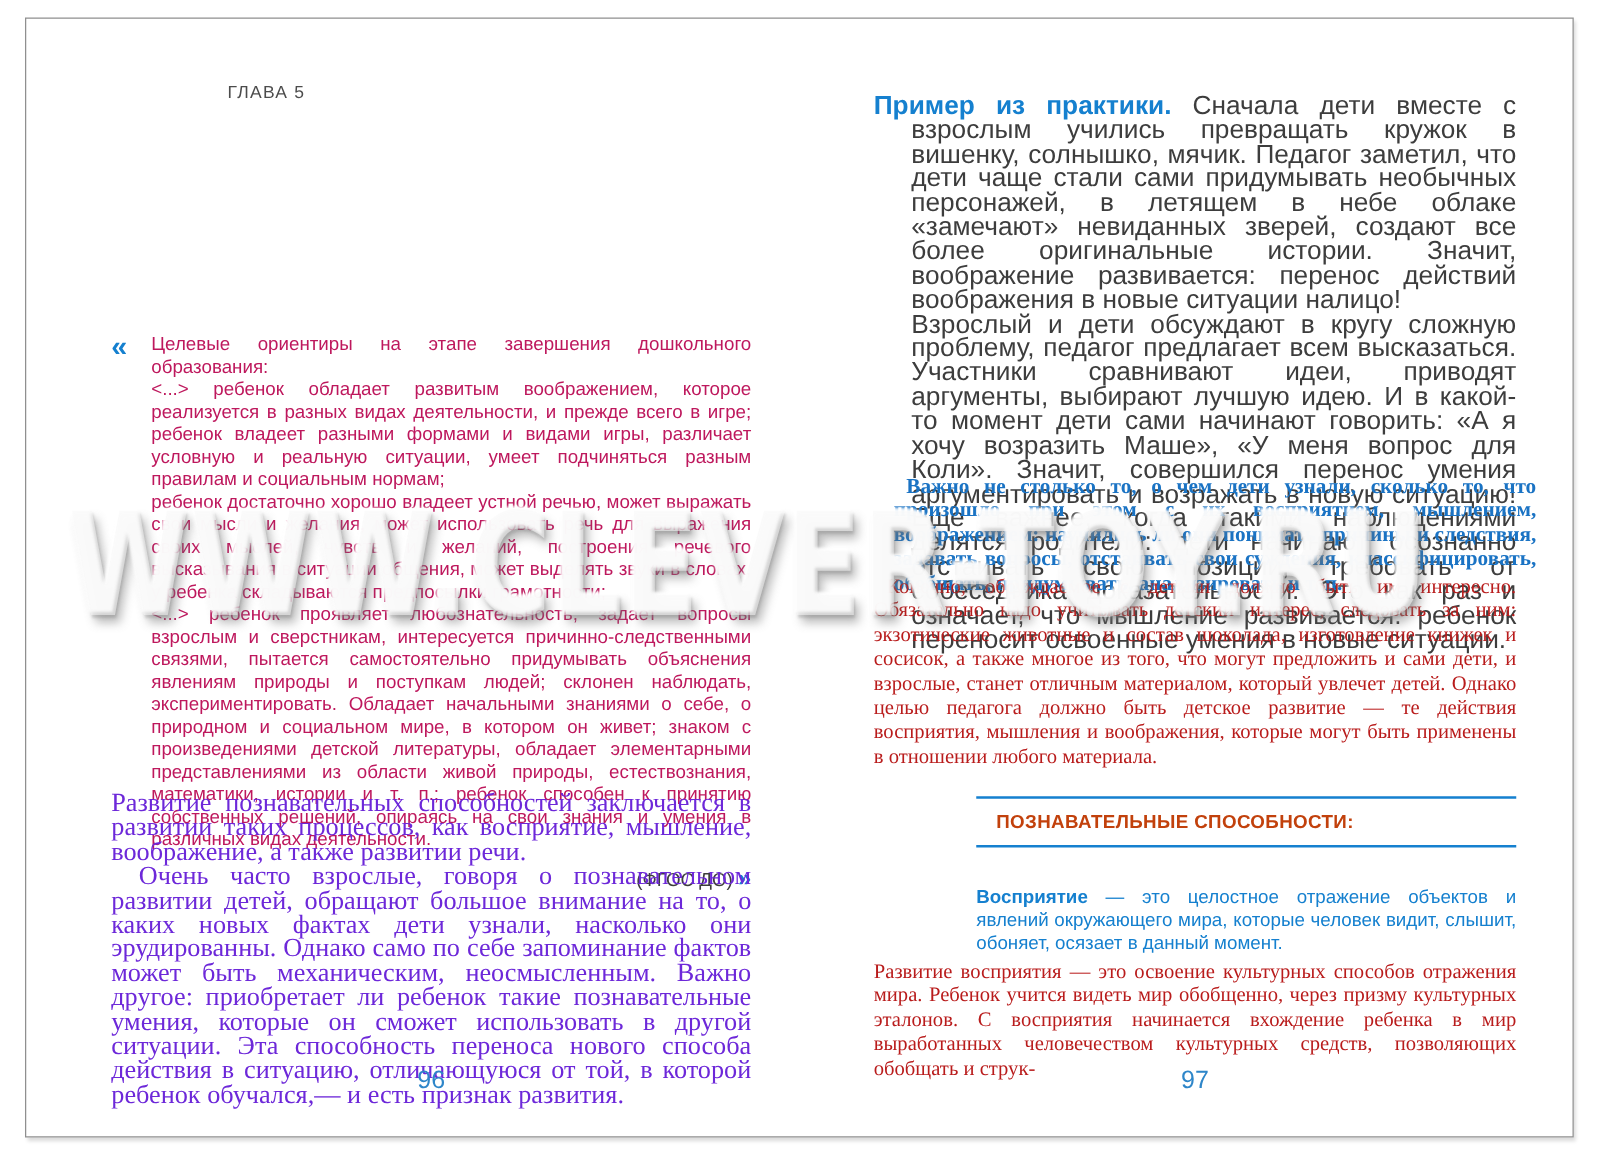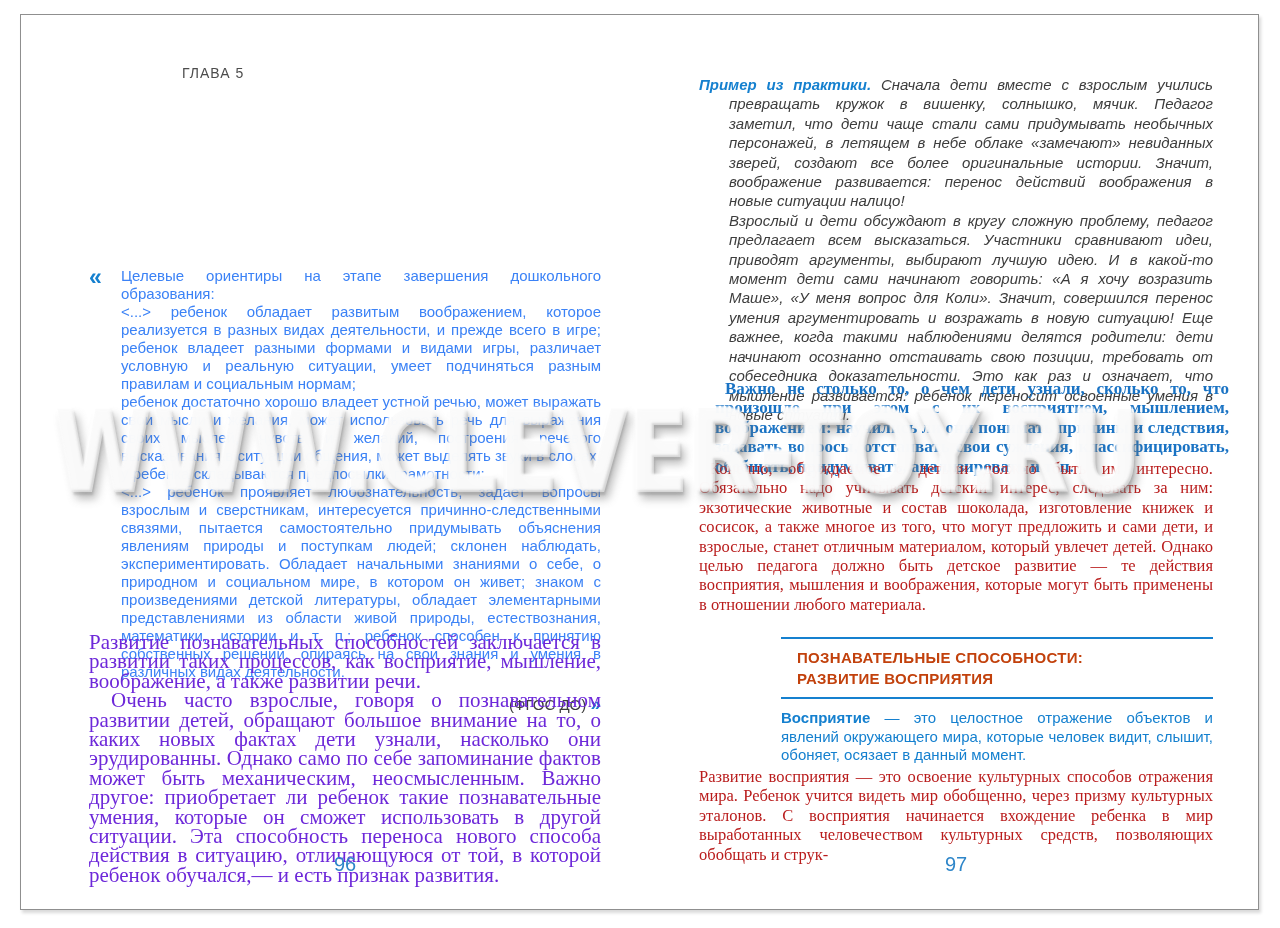--- a/index.html
+++ b/index.html
@@ -66,21 +66,21 @@
     position: absolute;
     left: 0; top: -3px;
     color: #1580cf;
     font-weight: bold;
     font-size: 23px;
   }
   .quote-body {
     padding-left: 32px;
     font-size: 15px;
     line-height: 18px;
-    color: #3b82f6;
+    color: #be185d;
     text-align: justify;
   }
   .quote-body p { margin: 0; }
   .quote-source {
     padding-left: 32px;
     margin-top: 12px;
     text-align: right;
     font-size: 15px;
     color: #3d3d3d;
   }
@@ -108,25 +108,24 @@
     color: #2e86c9;
     text-align: center;
   }
   .pn-left  { left: 68px;  width: 512px; }
   .pn-right { left: 678px; width: 514px; }
 
   
   .example {
     left: 678px; top: 60px;
     width: 514px;
-    font-size: 15px;
+    font-size: 21px;
     line-height: 19.4px;
     color: #3d3d3d;
     text-align: justify;
-    font-style: italic;
   }
   .example p { margin: 0; }
   .ex-p1 { padding-left: 30px; text-indent: -30px; }
   .ex-p2 { padding-left: 30px; }
   .ex-lead { color: #1580cf; font-weight: bold; }
 
   .emphasis {
     left: 678px; top: 348px;
     width: 514px;
     margin: 16px;
@@ -219,21 +218,20 @@
   </div>
 
   <p class="emphasis">Важно не столько то, о чем дети узнали, сколько то, что произошло при этом с их восприятием, мышлением, воображением: научились ли они понимать причины и следствия, задавать вопросы, отстаивать свои суждения, классифицировать, обобщать, придумывать, анализировать и т. п.</p>
 
   <p class="serif-p p-interest">Конечно, обсуждаемое с детьми должно быть им интересно. Обязательно надо учитывать детский интерес, следовать за ним: экзотические животные и состав шоколада, изготовление книжек и сосисок, а также многое из того, что могут предложить и сами дети, и взрослые, станет отличным материалом, который увлечет детей. Однако целью педагога должно быть детское развитие — те действия восприятия, мышления и воображения, которые могут быть применены в отношении любого материала.</p>
 
   <div class="section-head">
     <div class="rule"></div>
     <h2>
       <span>ПОЗНАВАТЕЛЬНЫЕ СПОСОБНОСТИ:</span>
-      <span>РАЗВИТИЕ ВОСПРИЯТИЯ</span>
     </h2>
     <div class="rule"></div>
   </div>
 
   <p class="definition">
     <b>Восприятие</b>
     <span>— это целостное отражение объектов и явлений окружающего мира, которые человек видит, слышит, обоняет, осязает в данный момент.</span>
   </p>
 
   <p class="serif-p p-perception">Развитие восприятия — это освоение культурных способов отражения мира. Ребенок учится видеть мир обобщенно, через призму культурных эталонов. С восприятия начинается вхождение ребенка в мир выработанных человечеством культурных средств, позволяющих обобщать и струк-</p>

